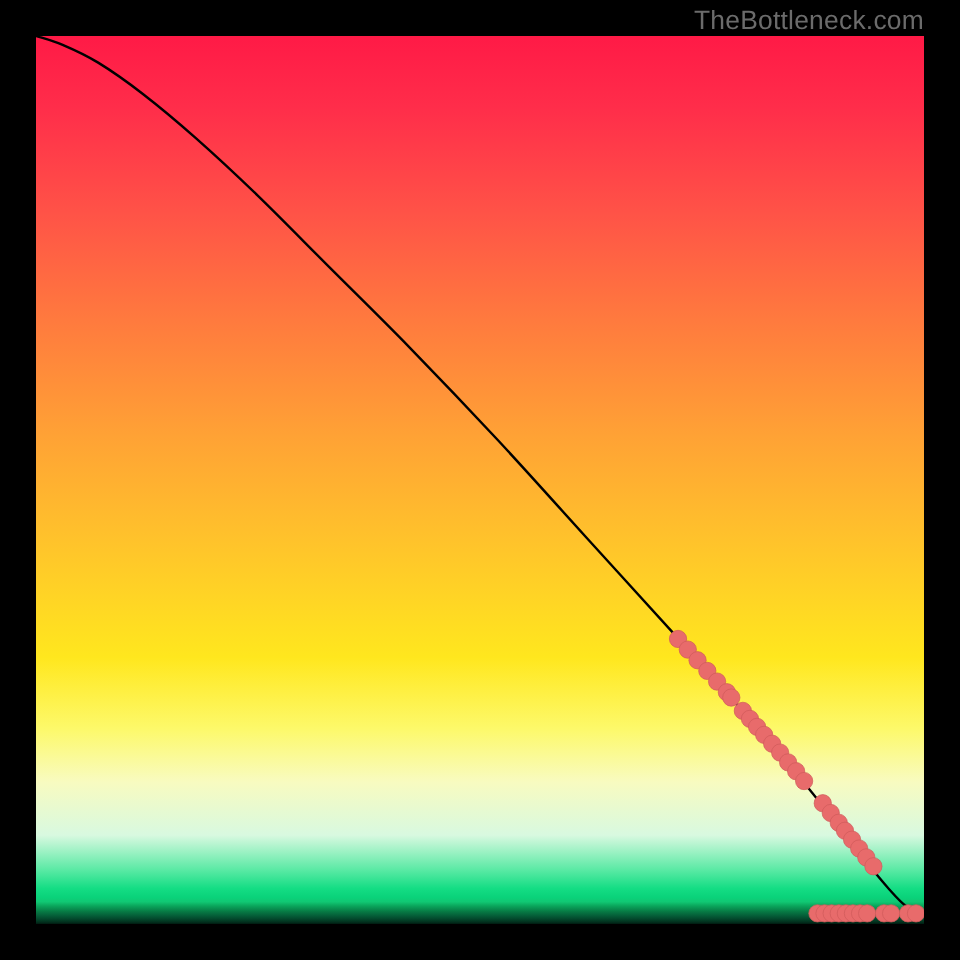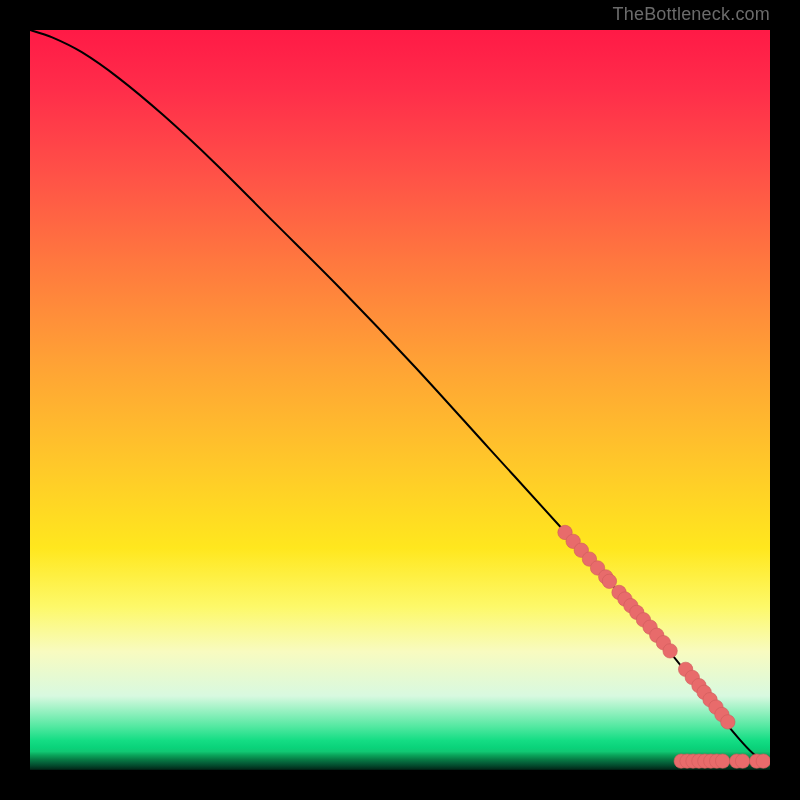--- a/index.html
+++ b/index.html
@@ -54,21 +54,21 @@
   }
   .curve {
     position: absolute;
     inset: 0;
   }
   .watermark {
     position: absolute;
     top: 4px;
     right: 30px;
     color: #6b6b6b;
-    font-size: 18px;
+    font-size: 22px;
     font-weight: 500;
     letter-spacing: 0.2px;
     user-select: none;
   }
 </style>
 </head>
 <body>
 
 <div class="stage">
   <div class="watermark">TheBottleneck.com</div>

